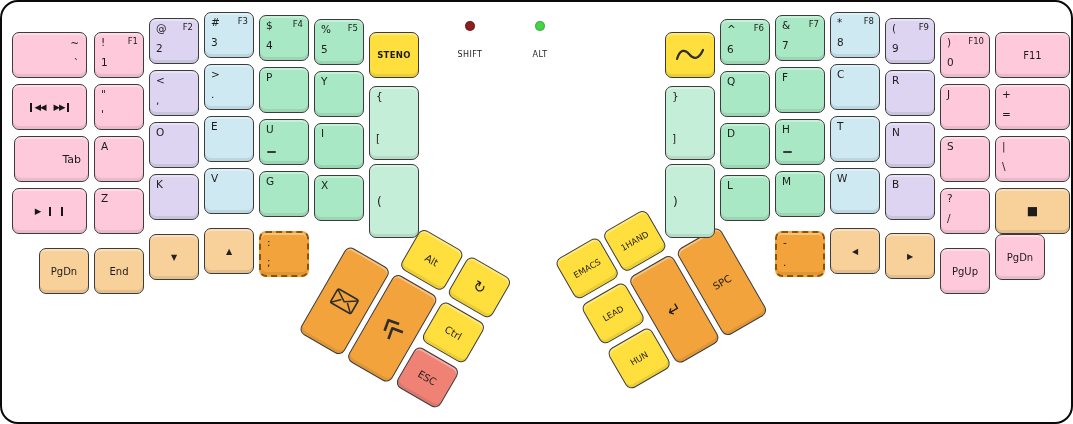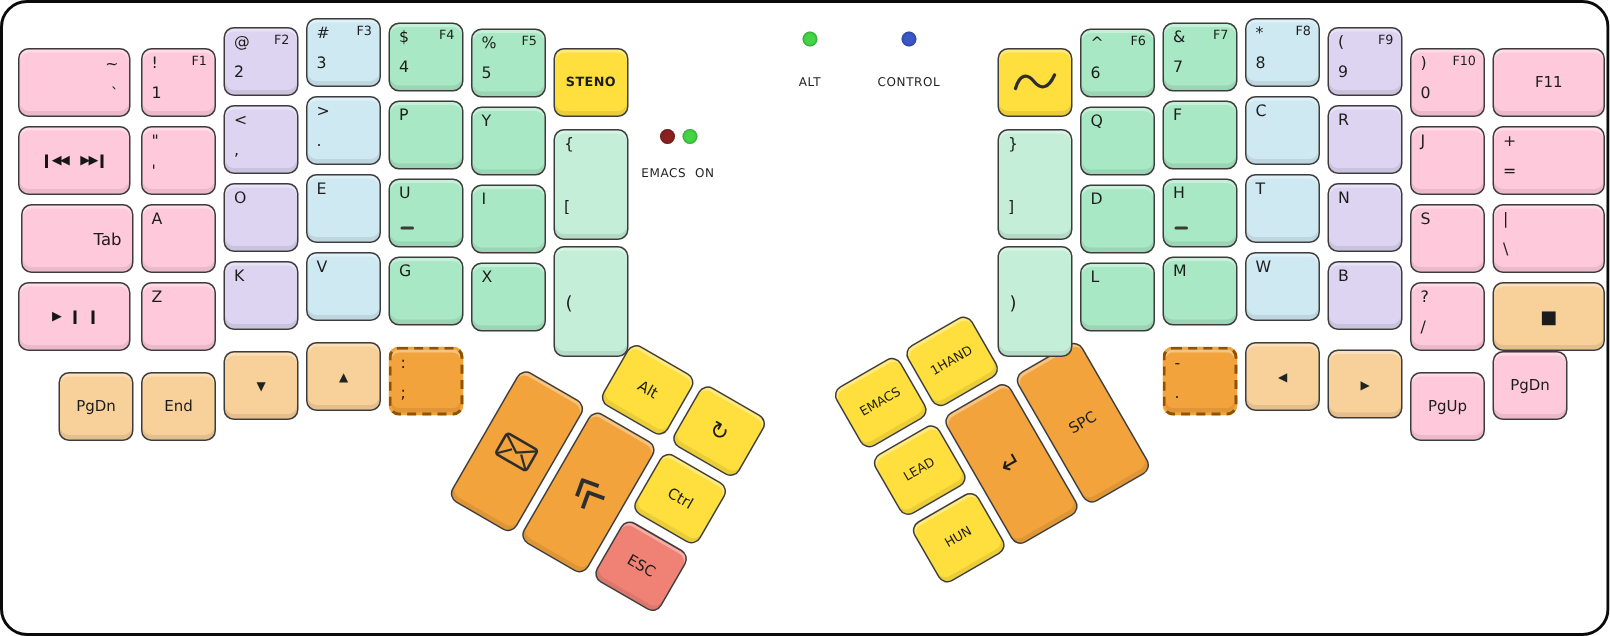--- a/index.html
+++ b/index.html
@@ -197,34 +197,27 @@
       </div>
     </div>
     <div class="key yellow" style="left:110px;top:52px">
       <div class="ctr">Ctrl</div>
     </div>
     <div class="key salmon" style="left:110px;top:104px">
       <div class="ctr">ESC</div>
     </div>
   </div>
 
+  <div class="ind" style="left:432px;top:14px">
+    <span class="dot" style="background: rgb(139, 32, 32);"></span>
+    <div class="ind-label">SHIFT</div>
+  </div>
   <div class="ind" style="left:502px;top:14px">
     <span class="dot" style="background: rgb(68, 213, 68);"></span>
     <div class="ind-label">ALT</div>
-  </div>
-  <div class="ind" style="left:568px;top:14px">
-    <span class="dot" style="background: rgb(58, 87, 200);"></span>
-    <div class="ind-label">CONTROL</div>
-  </div>
-  <div class="ind" style="left:414px;top:84px">
-    <div class="dots">
-      <span class="dot" style="background: rgb(139, 32, 32);"></span>
-      <span class="dot" style="background: rgb(68, 213, 68);"></span>
-    </div>
-    <div class="ind-label">EMACS  ON</div>
   </div>
 
   <div class="thumb" style="left:552px;top:259px;width:160px;height:152px;transform:rotate(-30deg)">
     <div class="key yellow" style="left:0;top:0">
       <div class="ctr small">EMACS</div>
     </div>
     <div class="key yellow" style="left:55px;top:0">
       <div class="ctr small">1HAND</div>
     </div>
     <div class="key yellow" style="left:0;top:52px">

